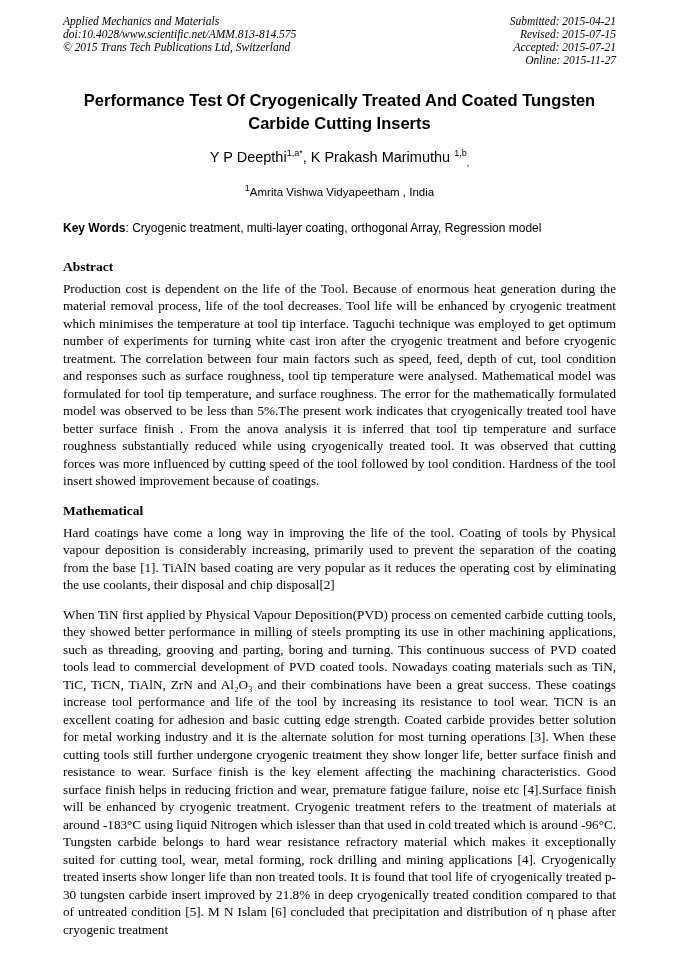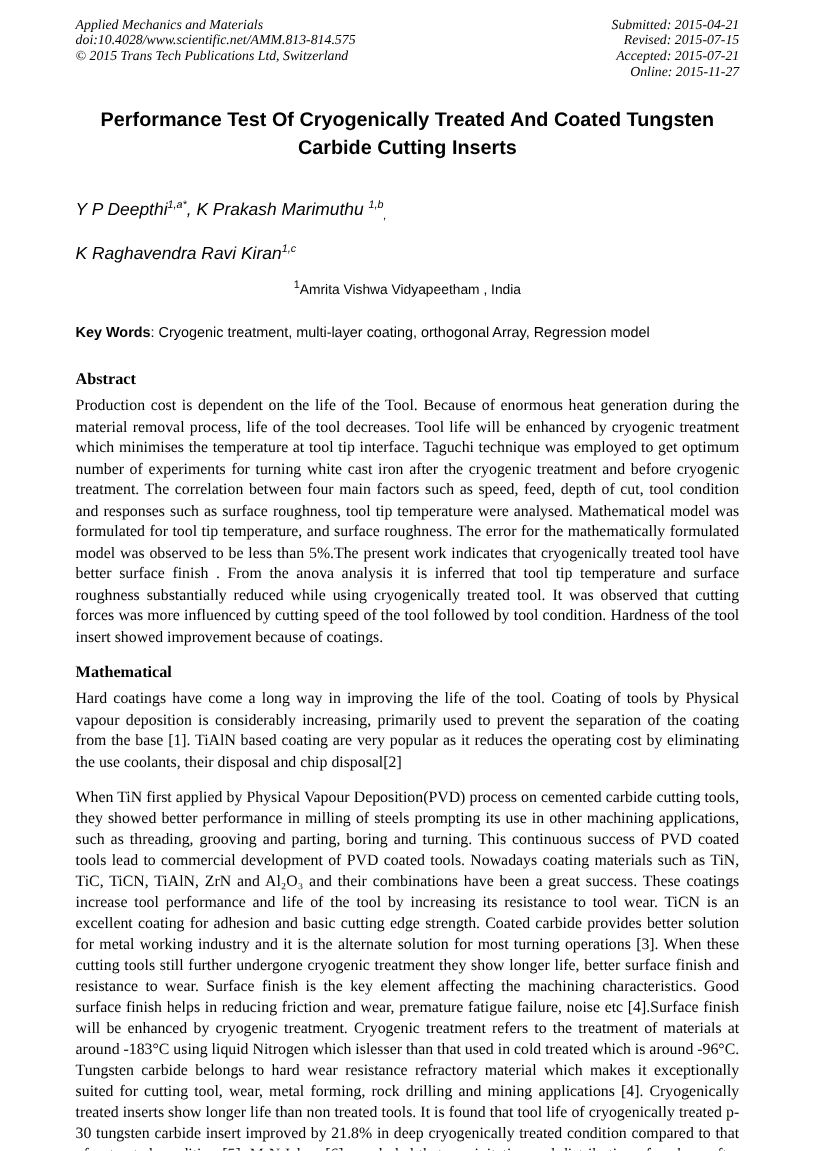--- a/index.html
+++ b/index.html
@@ -28,23 +28,22 @@
     font-weight: bold;
     font-size: 16.5px;
     line-height: 23px;
     text-align: center;
     margin: 22px 10px 0 10px;
   }
   .authors {
     font-family: "Liberation Sans", sans-serif;
     font-size: 14.5px;
     line-height: 27px;
-    text-align: left;
-    margin-top: 22px;
-    font-style: italic;
+    text-align: center;
+    margin-top: 5px;
   }
   .authors sup, .affiliation sup, .emails sup { font-size: 9px; }
   .authors sub { font-size: 9px; }
   .affiliation {
     font-family: "Liberation Sans", sans-serif;
     font-size: 11.5px;
     text-align: center;
     margin-top: 6px;
   }
   .emails {
@@ -92,21 +91,20 @@
       <div>Revised: 2015-07-15</div>
       <div>Accepted: 2015-07-21</div>
       <div>Online: 2015-11-27</div>
     </div>
   </div>
 
   <h1 class="title">Performance Test Of Cryogenically Treated And Coated Tungsten Carbide Cutting Inserts</h1>
 
   <div class="authors">
     <div>Y P Deepthi<sup>1,a*</sup>, K Prakash Marimuthu <sup>1,b</sup><sub>,</sub></div>
-    <div>K Raghavendra Ravi Kiran<sup>1,c</sup></div>
   </div>
 
   <div class="affiliation"><sup>1</sup>Amrita Vishwa Vidyapeetham , India</div>
 
 
   <p class="keywords"><b>Key Words</b><span>: Cryogenic treatment, multi-layer coating, orthogonal Array, Regression model</span></p>
 
   <h2 class="section-heading heading-abstract">Abstract</h2>
   <p class="body-par">Production cost is dependent on the life of the Tool. Because of enormous heat generation during the material removal process, life of the tool decreases. Tool life will be enhanced by cryogenic treatment which minimises the temperature at tool tip interface. Taguchi technique was employed to get optimum number of experiments for turning white cast iron after the cryogenic treatment and before cryogenic treatment. The correlation between four main factors such as speed, feed, depth of cut, tool condition and responses such as surface roughness, tool tip temperature were analysed. Mathematical model was formulated for tool tip temperature, and surface roughness. The error for the mathematically formulated model was observed to be less than 5%.The present work indicates that cryogenically treated tool have better surface finish . From the anova analysis it is inferred that tool tip temperature and surface roughness substantially reduced while using cryogenically treated tool. It was observed that cutting forces was more influenced by cutting speed of the tool followed by tool condition. Hardness of the tool insert showed improvement because of coatings.</p>
 

